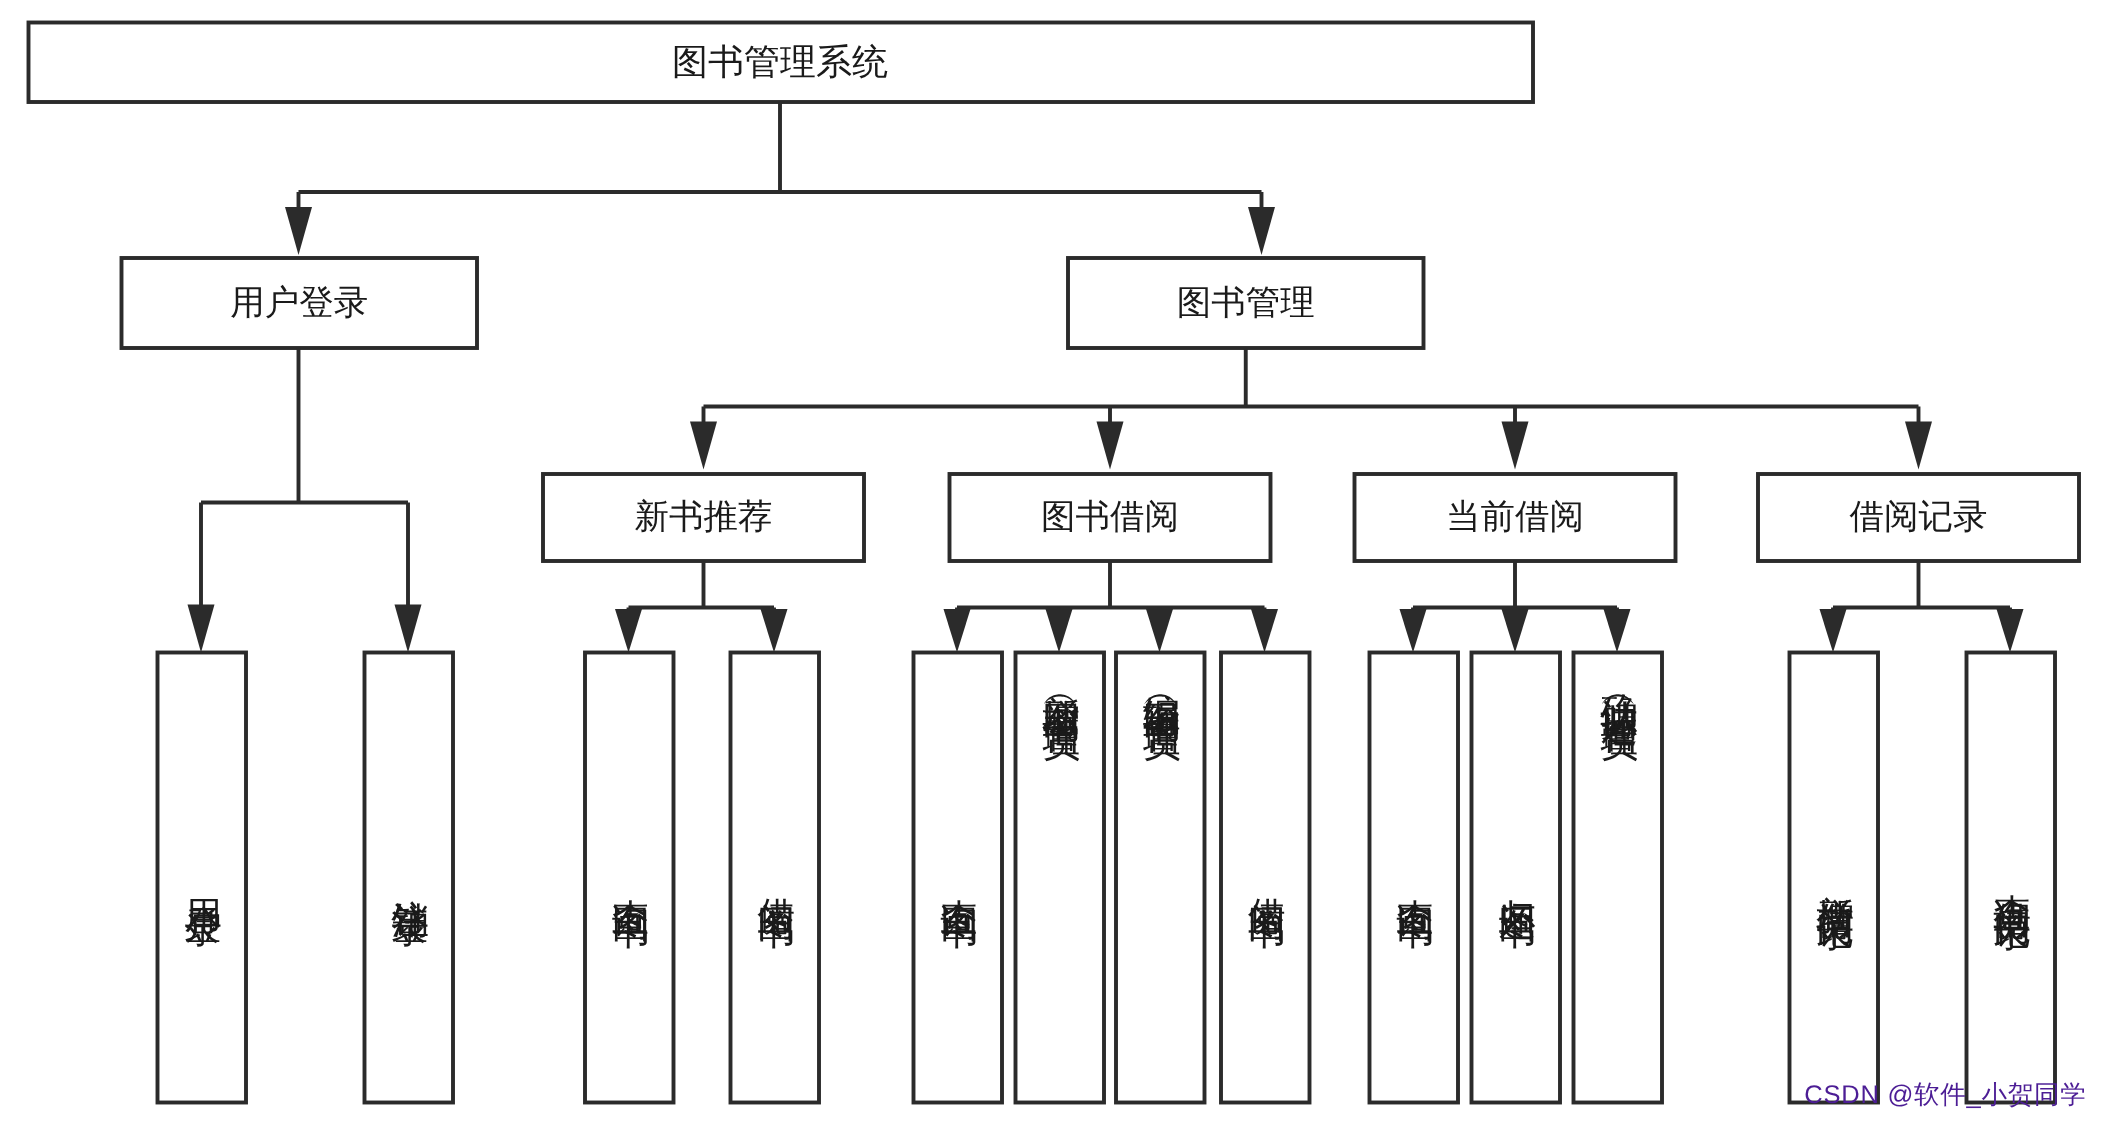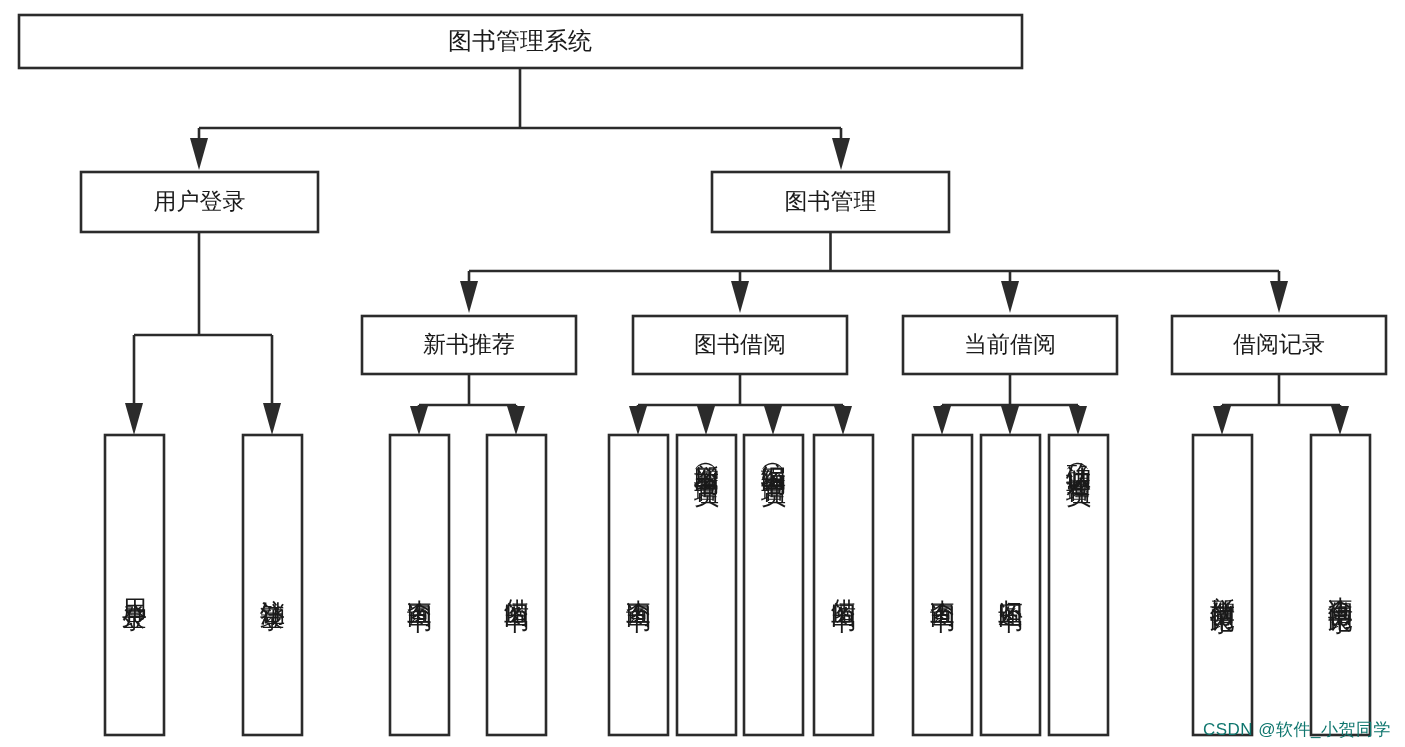--- a/index.html
+++ b/index.html
@@ -74,21 +74,21 @@
     letter-spacing: 3px;
     color: #1a1a1a;
     white-space: nowrap;
   }
   .watermark {
     position: absolute;
     right: 14px;
     bottom: 6px;
     font-family: "Liberation Sans", "DejaVu Sans", sans-serif;
     font-size: 17px;
-    color: #0f766e;
+    color: #4c1d95;
     letter-spacing: 0.5px;
     white-space: nowrap;
   }
 </style>
 </head>
 <body>
 
 <div id="diagram-root">
 
   <svg class="diagram-canvas" viewBox="0 0 1405 747" xmlns="http://www.w3.org/2000/svg">

